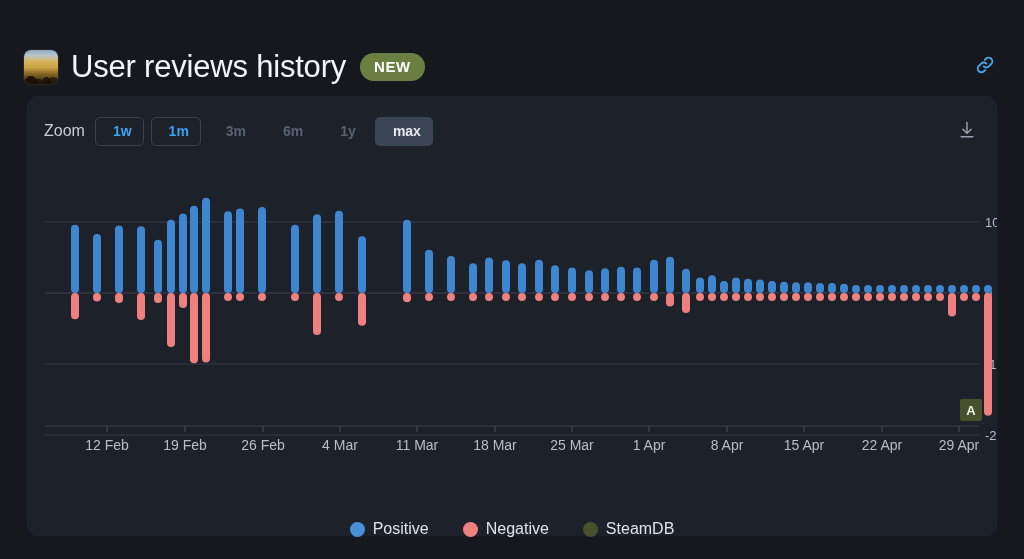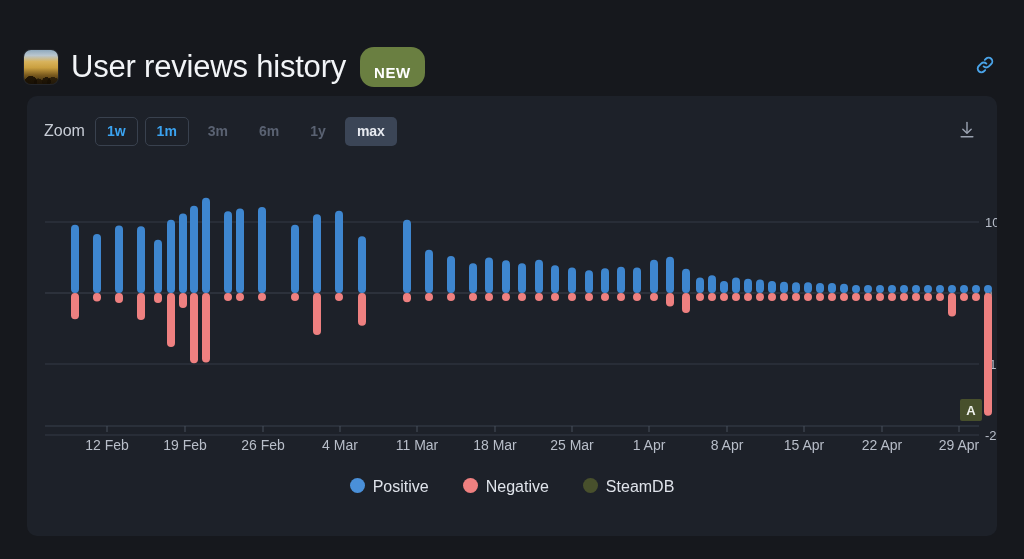--- a/index.html
+++ b/index.html
@@ -50,21 +50,21 @@
     letter-spacing: -0.2px;
     white-space: nowrap;
   }
   .new-badge {
     margin-left: 14px;
     background: #6a7f41;
     color: #ffffff;
     font-size: 15px;
     font-weight: bold;
     letter-spacing: 0.6px;
-    padding: 18px 14px 7px 14px;
+    padding: 6px 14px 7px 14px;
     border-radius: 14px;
     line-height: 1;
   }
   .link-icon-btn {
     position: absolute;
     right: 0px; top: 8px;
     width: 30px; height: 30px;
     display: flex; align-items: center; justify-content: center;
     cursor: pointer;
   }
@@ -85,21 +85,21 @@
     display: flex; align-items: center;
   }
   .zoom-label {
     color: #c8cdd6;
     font-size: 16px;
     margin-right: 10px;
   }
   .range-btn {
     font-size: 14px;
     font-weight: bold;
-    padding: 6px 11px 7px 11px;
+    padding: 6px 11px 7px 17px;
     border-radius: 5px;
     margin-right: 7px;
     line-height: 1;
     cursor: pointer;
     border: 1px solid transparent;
     background: transparent;
     color: #5a6272;
   }
   .range-btn.enabled {
     color: #3ba3f0;
@@ -126,22 +126,23 @@
   .plot-svg { display: block; }
 
   
   .legend {
     position: absolute;
     left: 0; right: 0; top: 382px;
     display: flex; align-items: center; justify-content: center;
     gap: 34px;
   }
   .legend-item {
-    display: flex; 
-    cursor: pointer;
+    display: flex; align-items: center;
+    cursor: pointer;
+    margin-top: 42px;
   }
   .legend-dot {
     width: 15px; height: 15px; border-radius: 50%;
     margin-right: 8px;
   }
   .legend-text {
     font-size: 16px;
     color: #dfe3ea;
   }
   .credits {

